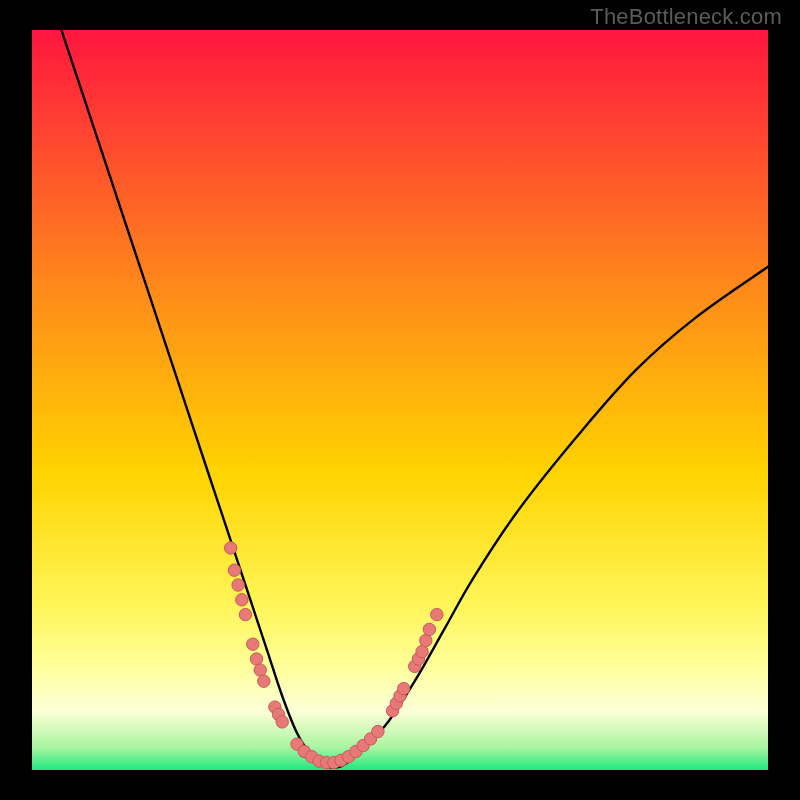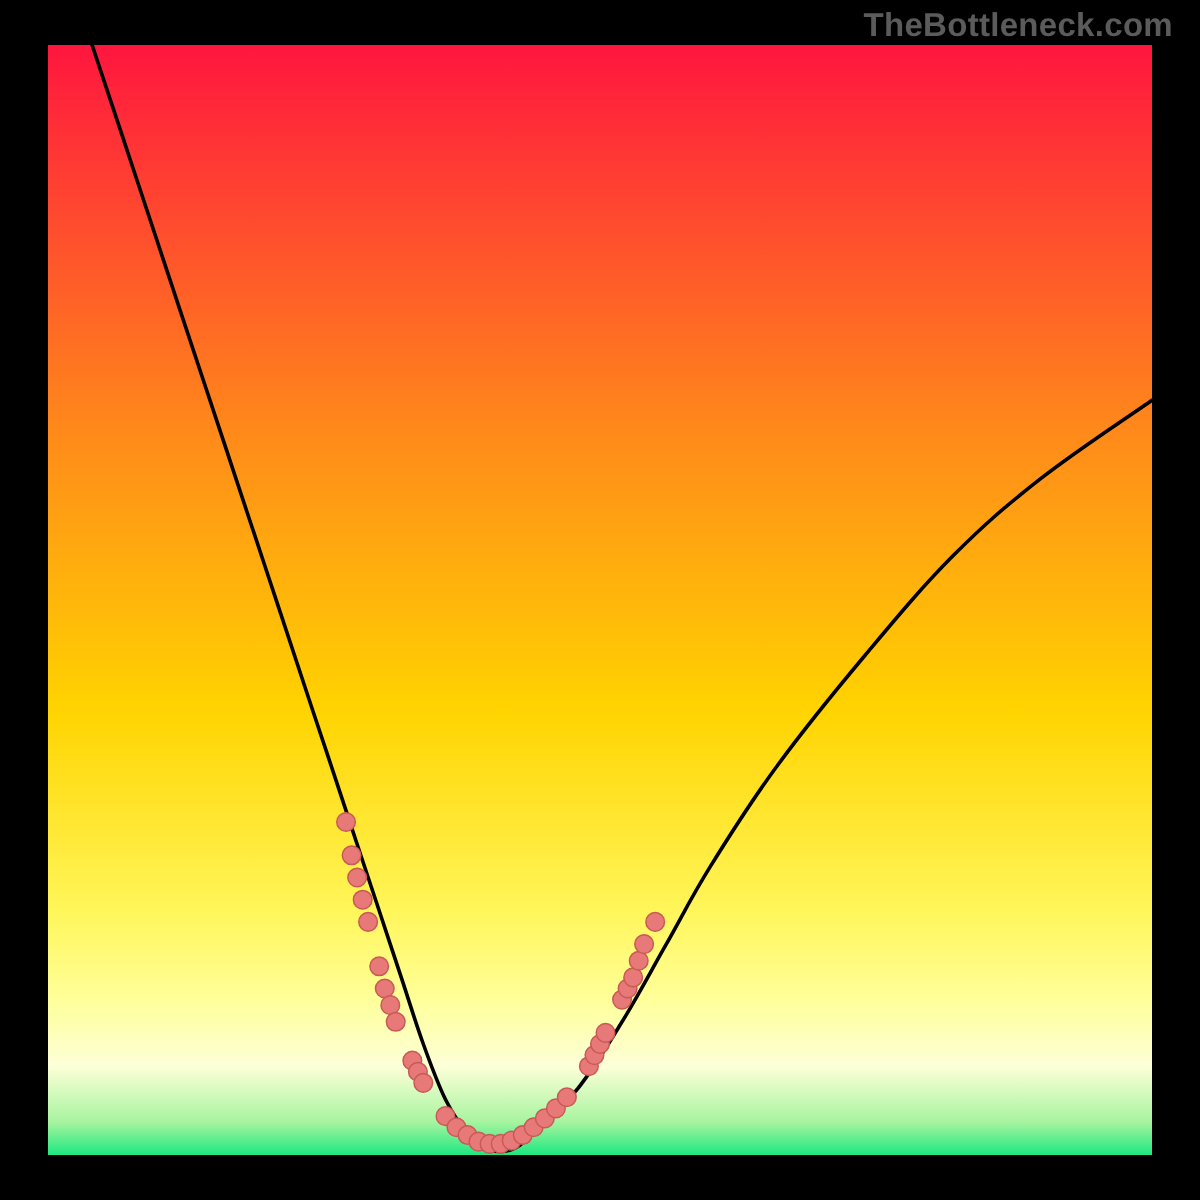--- a/index.html
+++ b/index.html
@@ -26,21 +26,21 @@
     width: 736px;
     height: 740px;
   }
   .watermark {
     position: absolute;
     top: 4px;
     right: 18px;
     color: #5b5b5b;
     font-size: 22px;
     letter-spacing: 0.2px;
-    font-weight: 700;
+    font-weight: 400;
     z-index: 10;
   }
   svg { display: block; }
 </style>
 </head>
 <body>
 
 <div class="watermark">TheBottleneck.com</div>
 
 <div class="frame">

